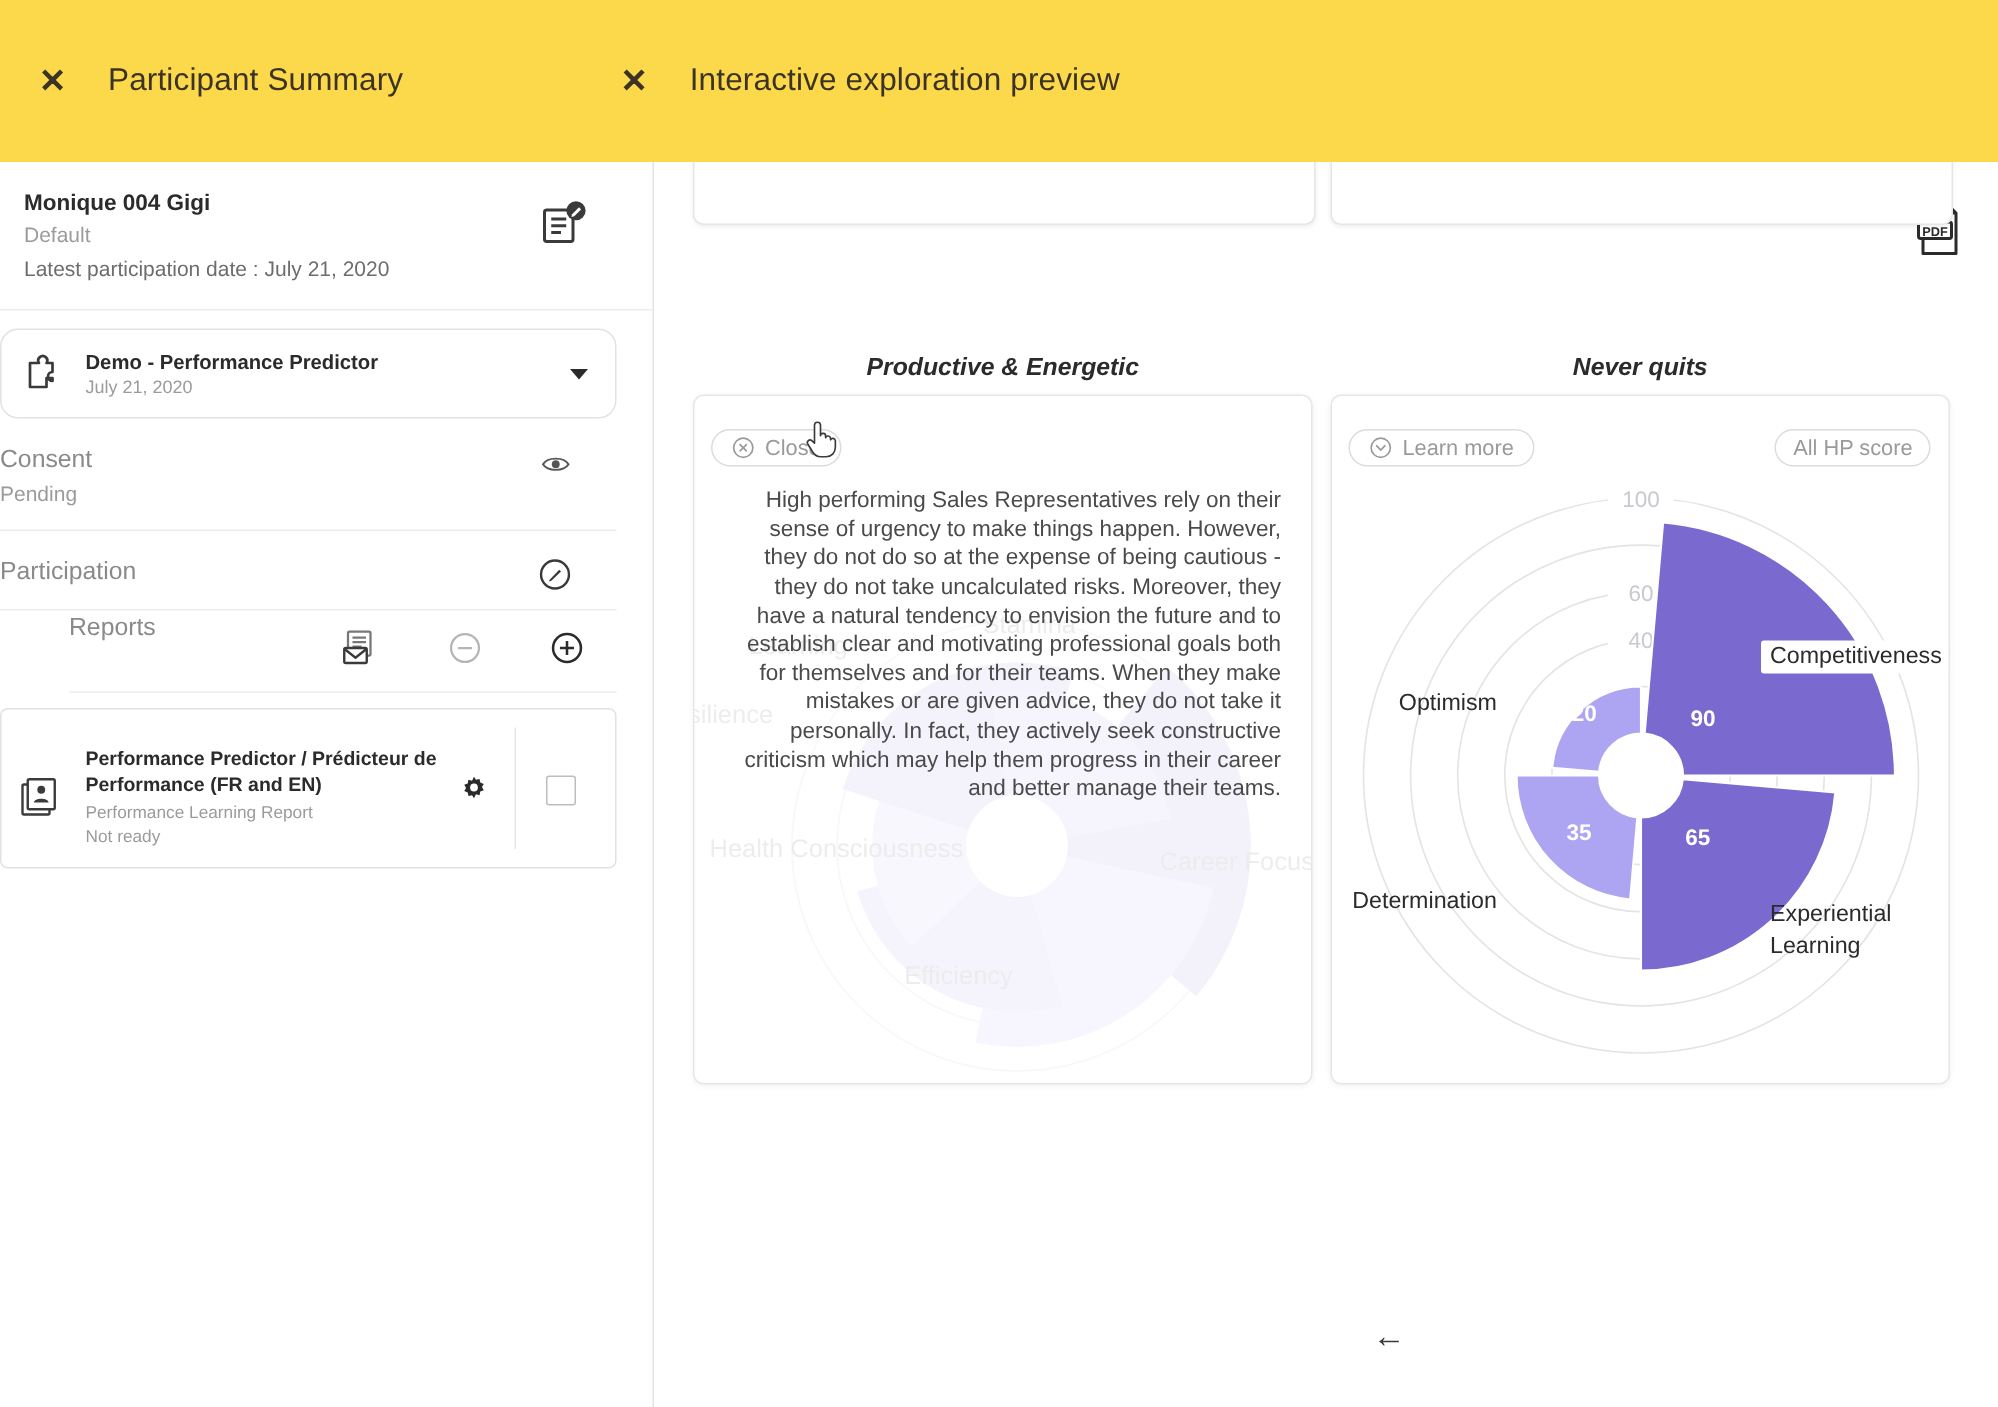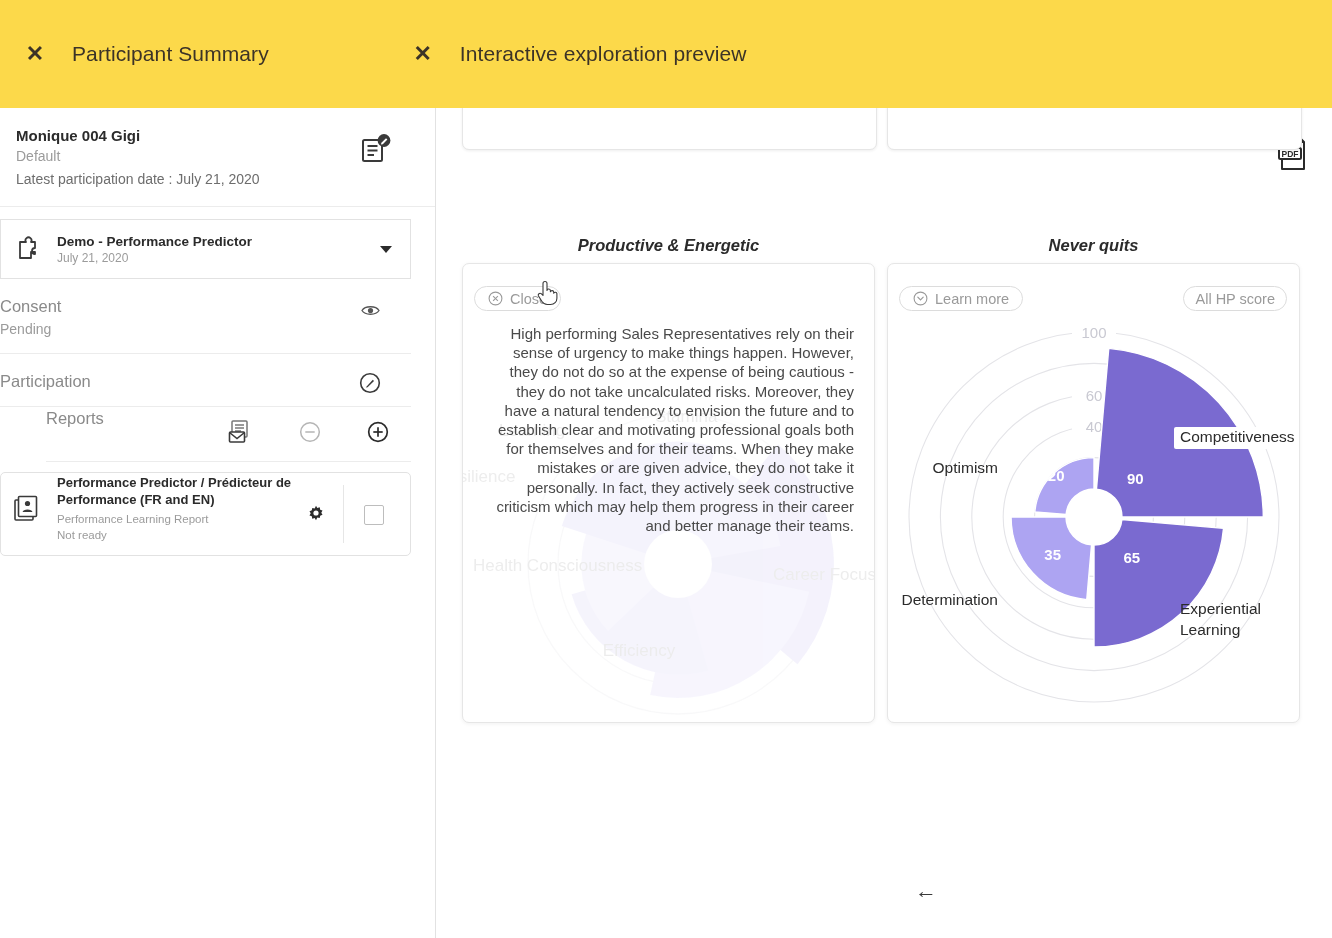--- a/index.html
+++ b/index.html
@@ -41,21 +41,21 @@
   .person-sub{font-size:14px;color:#9b9b9b;line-height:21px;}
   .person-date{font-size:14px;color:#6d6d6d;line-height:21px;margin-top:2px;}
   .person-icon{
     position:absolute;right:42px;top:24px;width:34px;height:34px;
     cursor:pointer;
   }
 
   .divider{height:1px;background:#ececec;width:100%;}
 
   .project-card{
-    margin:12px 24px 0 0;border:1px solid #e2e2e2;border-radius:0;
+    margin:12px 24px 0 0;border:1px solid #e2e2e2;border-radius:12px;
     height:58px;display:flex;align-items:center;position:relative;
     background:#fff;cursor:pointer;
   }
   .project-icon{width:30px;height:30px;margin-left:12px;flex:0 0 auto;}
   .project-text{margin-left:14px;}
   .project-title{font-size:13.5px;font-weight:700;color:#2b2b2b;line-height:17px;}
   .project-date{font-size:12px;color:#9b9b9b;line-height:15px;margin-top:1px;}
   .caret{
     position:absolute;right:18px;top:50%;margin-top:-3px;
     width:0;height:0;border-left:6px solid transparent;border-right:6px solid transparent;
@@ -72,21 +72,21 @@
 
   .reports-row{
     position:relative;margin-right:24px;border-bottom:1px solid #ececec;
     height:54px;display:flex;margin-left:46px;
   }
   .reports-actions{position:absolute;right:22px;top:12px;display:flex;align-items:center;gap:46px;}
   .icon-btn{cursor:pointer;display:block;}
 
   .report-card{
     margin:10px 24px 0 0;border:1px solid #e2e2e2;border-radius:5px;
-    padding:1px 0 12px 0;display:flex;align-items:center;position:relative;background:#fff;
+    padding:24px 0 12px 0;display:flex;align-items:center;position:relative;background:#fff;
     min-height:56px;
   }
   .report-icon{width:28px;height:30px;margin-left:12px;flex:0 0 auto;}
   .report-text{margin-left:16px;max-width:240px;}
   .report-title{font-size:13px;font-weight:700;color:#2b2b2b;line-height:17px;}
   .report-sub{font-size:11.5px;color:#9b9b9b;line-height:16px;margin-top:3px;}
   .report-status{font-size:11.5px;color:#9b9b9b;line-height:16px;}
   .report-gear{position:absolute;right:85px;top:50%;margin-top:-9px;cursor:pointer;}
   .report-sep{position:absolute;right:66px;top:12px;bottom:12px;width:1px;background:#e6e6e6;}
   .report-check{

